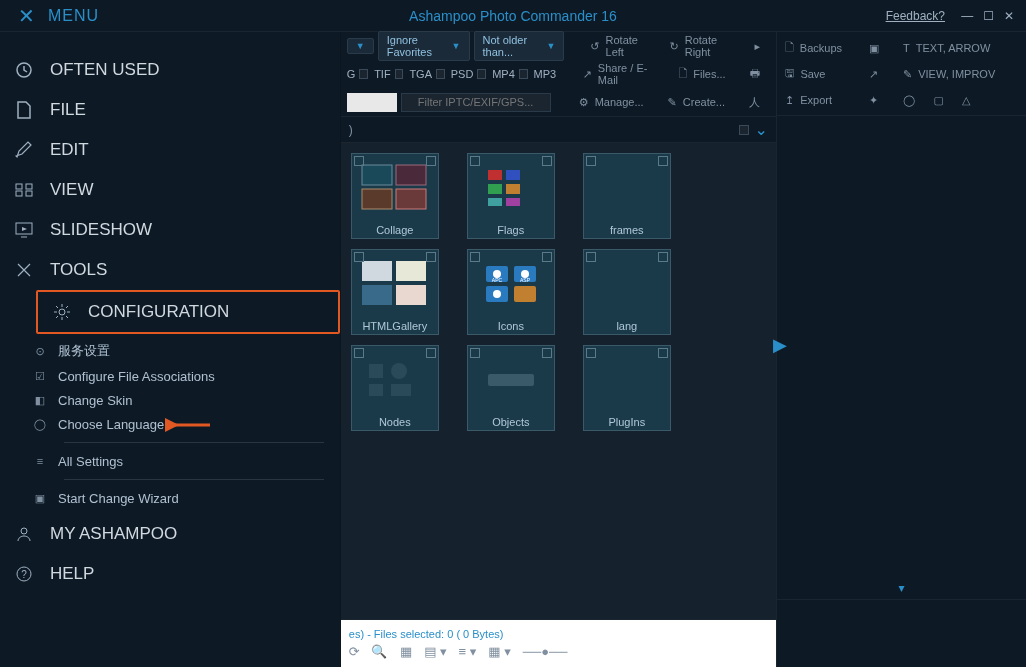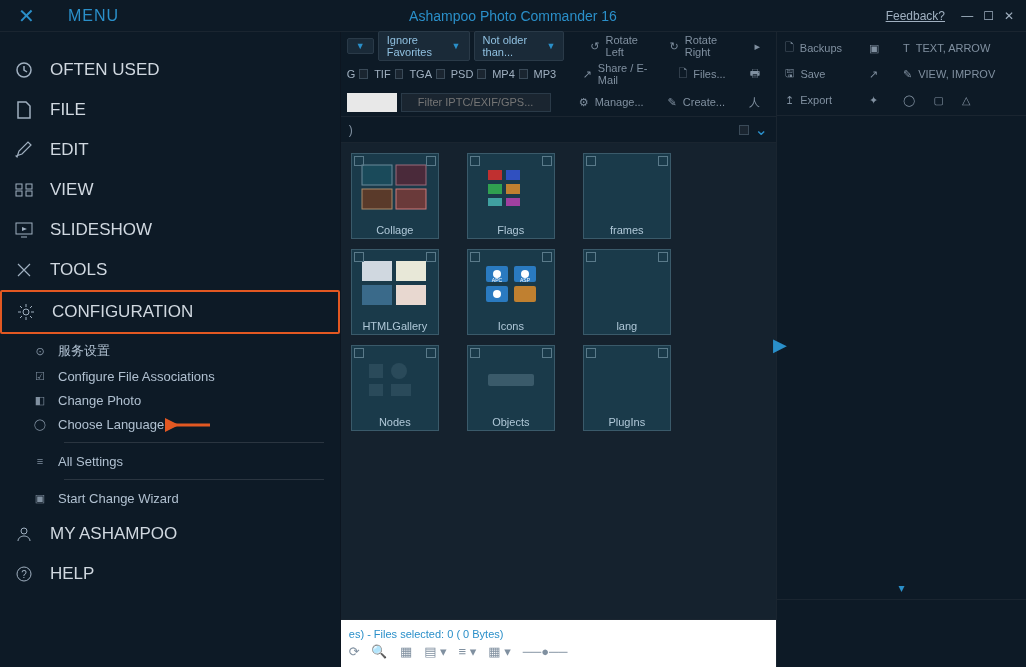--- a/index.html
+++ b/index.html
@@ -1,35 +1,35 @@
 <!DOCTYPE html>
 <html><head>
 <meta charset="utf-8">
 <style>
 * { box-sizing: border-box; margin: 0; padding: 0; font-family: "Segoe UI", Arial, sans-serif; }
 body { background: #0d1a26; color: #c0c8d0; width: 1026px; height: 667px; overflow: hidden; position: relative; }
 
 
 .titlebar { height: 32px; display: flex; align-items: center; background: #0d1a26; border-bottom: 1px solid #1a2530; position: relative; }
 .titlebar .close-x { position: absolute; left: 18px; color: #2a8fc9; font-size: 20px; }
-.titlebar .menu-label { position: absolute; left: 48px; color: #2a8fc9; font-size: 16px; letter-spacing: 1px; margin-left: 20px; }
+.titlebar .menu-label { position: absolute; left: 48px; color: #2a8fc9; font-size: 16px; letter-spacing: 1px; }
 .titlebar .app-title { margin: 16px auto; color: #2a8fc9; font-size: 14px; }
 .titlebar .feedback { position: absolute; right: 81px; color: #a0b0c0; font-size: 12px; text-decoration: underline; }
 .titlebar .win-ctrl { position: absolute; right: 12px; display: flex; gap: 10px; color: #a0b0c0; font-size: 12px; }
 
 
 .main { display: flex; height: 635px; }
 .sidebar { width: 372px; background: #0d1a26; padding-top: 18px; border-right: 1px solid #0c1520; }
 .content { flex: 1; background: #15222e; display: flex; flex-direction: column; position: relative; }
 .rightbar { width: 250px; background: #0d1a26; border-left: 1px solid #1a2530; display: flex; flex-direction: column; }
 
 
 .menu-item { display: flex; align-items: center; padding: 10px 14px; font-size: 17px; color: #d0d8e0; gap: 16px; cursor: pointer; }
 .menu-item .icon { width: 20px; height: 20px; display: flex; align-items: center; justify-content: center; color: #a0b0c0; }
-.menu-item.highlighted { border: 2px solid #e25822; border-radius: 2px; }
+.menu-item.highlighted { border: 2px solid #e25822; border-radius: 2px; margin-left: 36px; }
 .submenu { padding: 4px 0 4px 32px; }
 .sub-item { display: flex; align-items: center; gap: 10px; padding: 4px 0; font-size: 13px; color: #b0c0d0; cursor: pointer; }
 .sub-item .sicon { width: 16px; height: 16px; display: flex; align-items: center; justify-content: center; font-size: 11px; color: #8090a0; }
 .divider { height: 1px; background: #2a3540; margin: 6px 16px 6px 32px; }
 
 
 .toolbar { display: flex; flex-direction: column; background: #0d1a26; border-bottom: 1px solid #1a2530; }
 .toolbar-row { display: flex; align-items: center; height: 28px; padding: 0 6px; gap: 4px; font-size: 11px; color: #a0b0c0; }
 .tb-chip { background: #1a2a38; border: 1px solid #2a3a48; padding: 2px 8px; border-radius: 2px; color: #90c0e0; display: flex; align-items: center; gap: 4px; }
 .tb-chip .arrow { color: #2a8fc9; font-size: 9px; }
@@ -149,21 +149,21 @@
       <div class="sub-item">
           <span class="sicon">⊙</span>
           <span>服务设置</span>
         </div>
       <div class="sub-item">
           <span class="sicon">☑</span>
           <span>Configure File Associations</span>
         </div>
       <div class="sub-item">
           <span class="sicon">◧</span>
-          <span>Change Photo</span>
+          <span>Change Skin</span>
         </div>
       <div class="sub-item">
           <span class="sicon">◯</span>
           <span>Choose Language</span>
         </div>
       <div class="divider"></div>
       <div class="sub-item">
           <span class="sicon">≡</span>
           <span>All Settings</span>
         </div>

